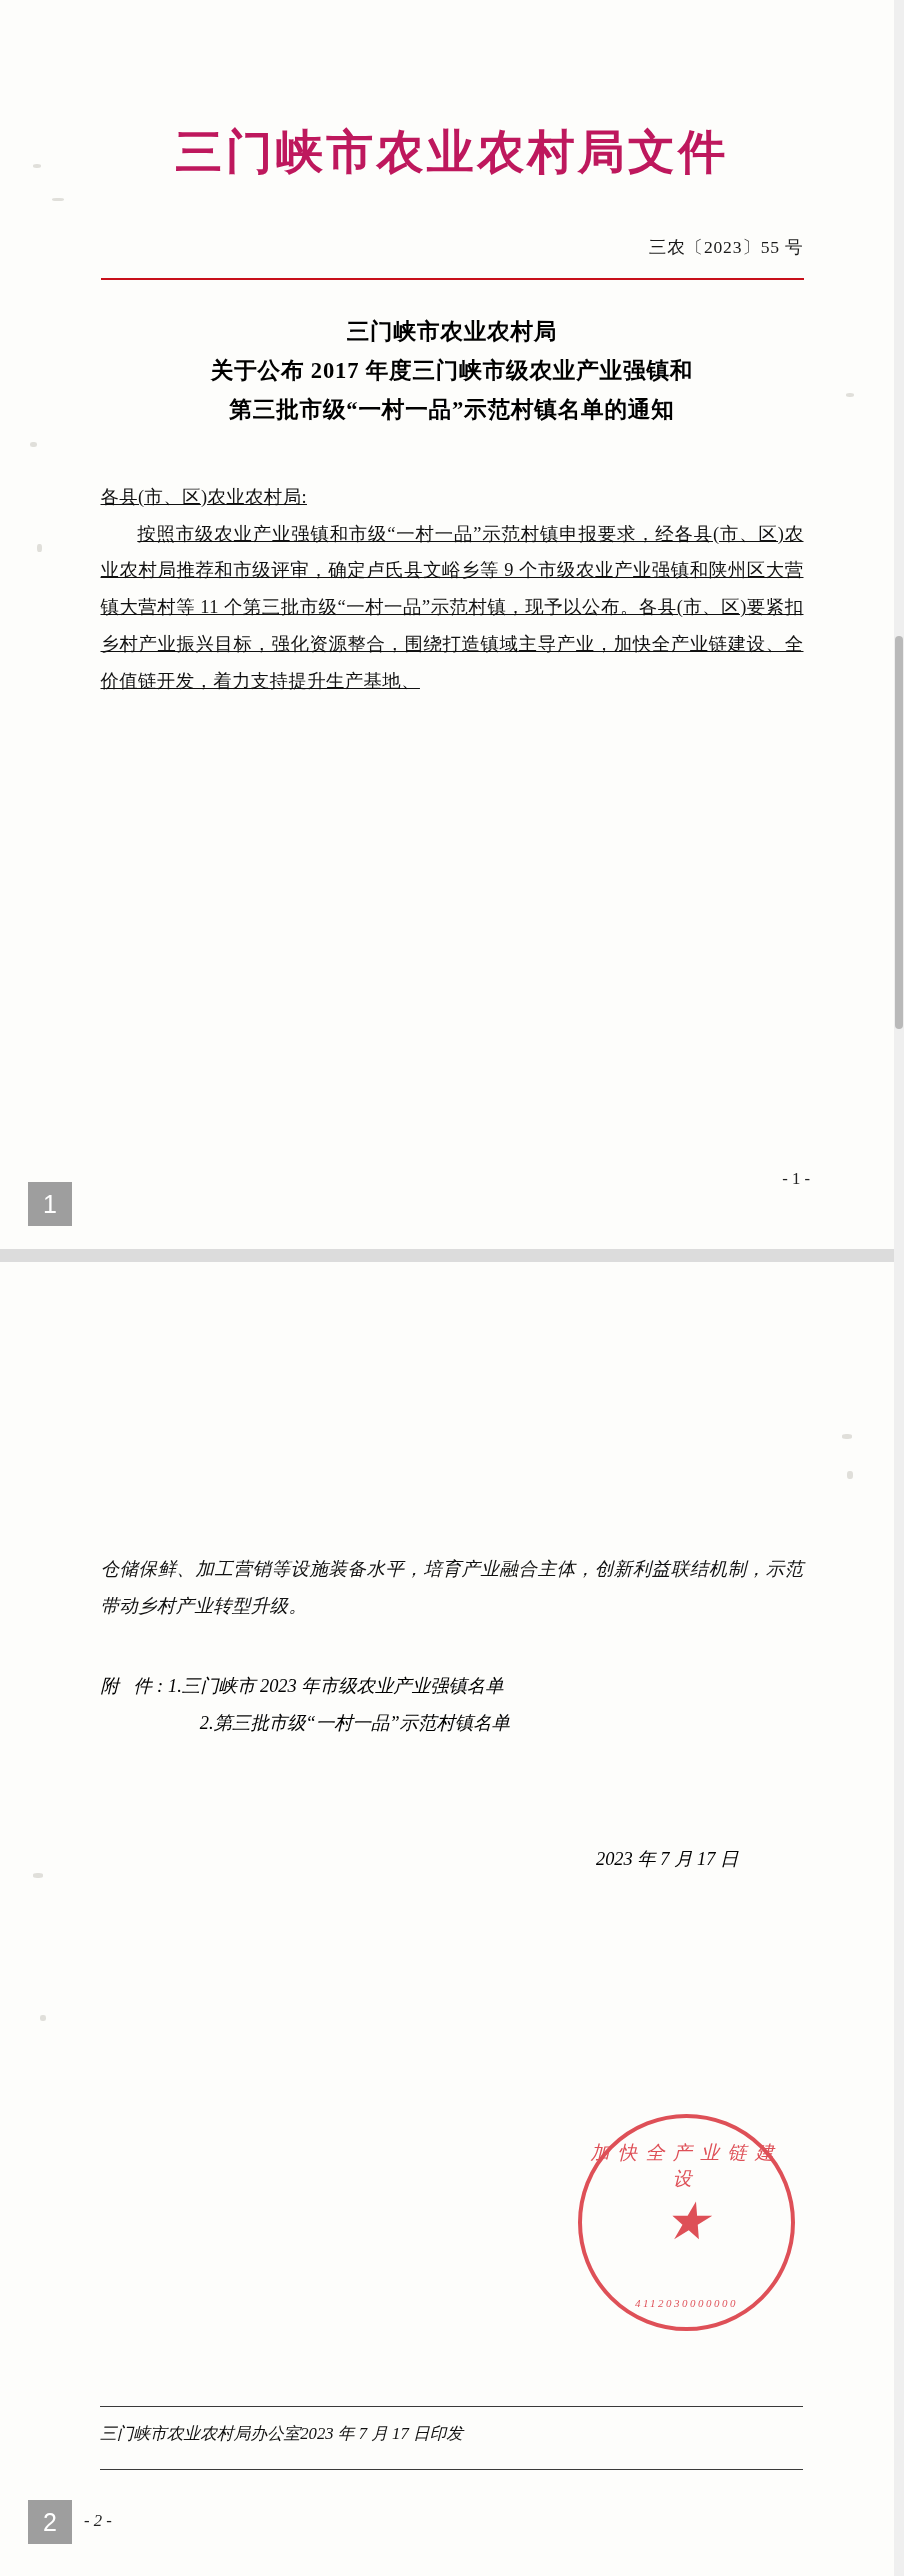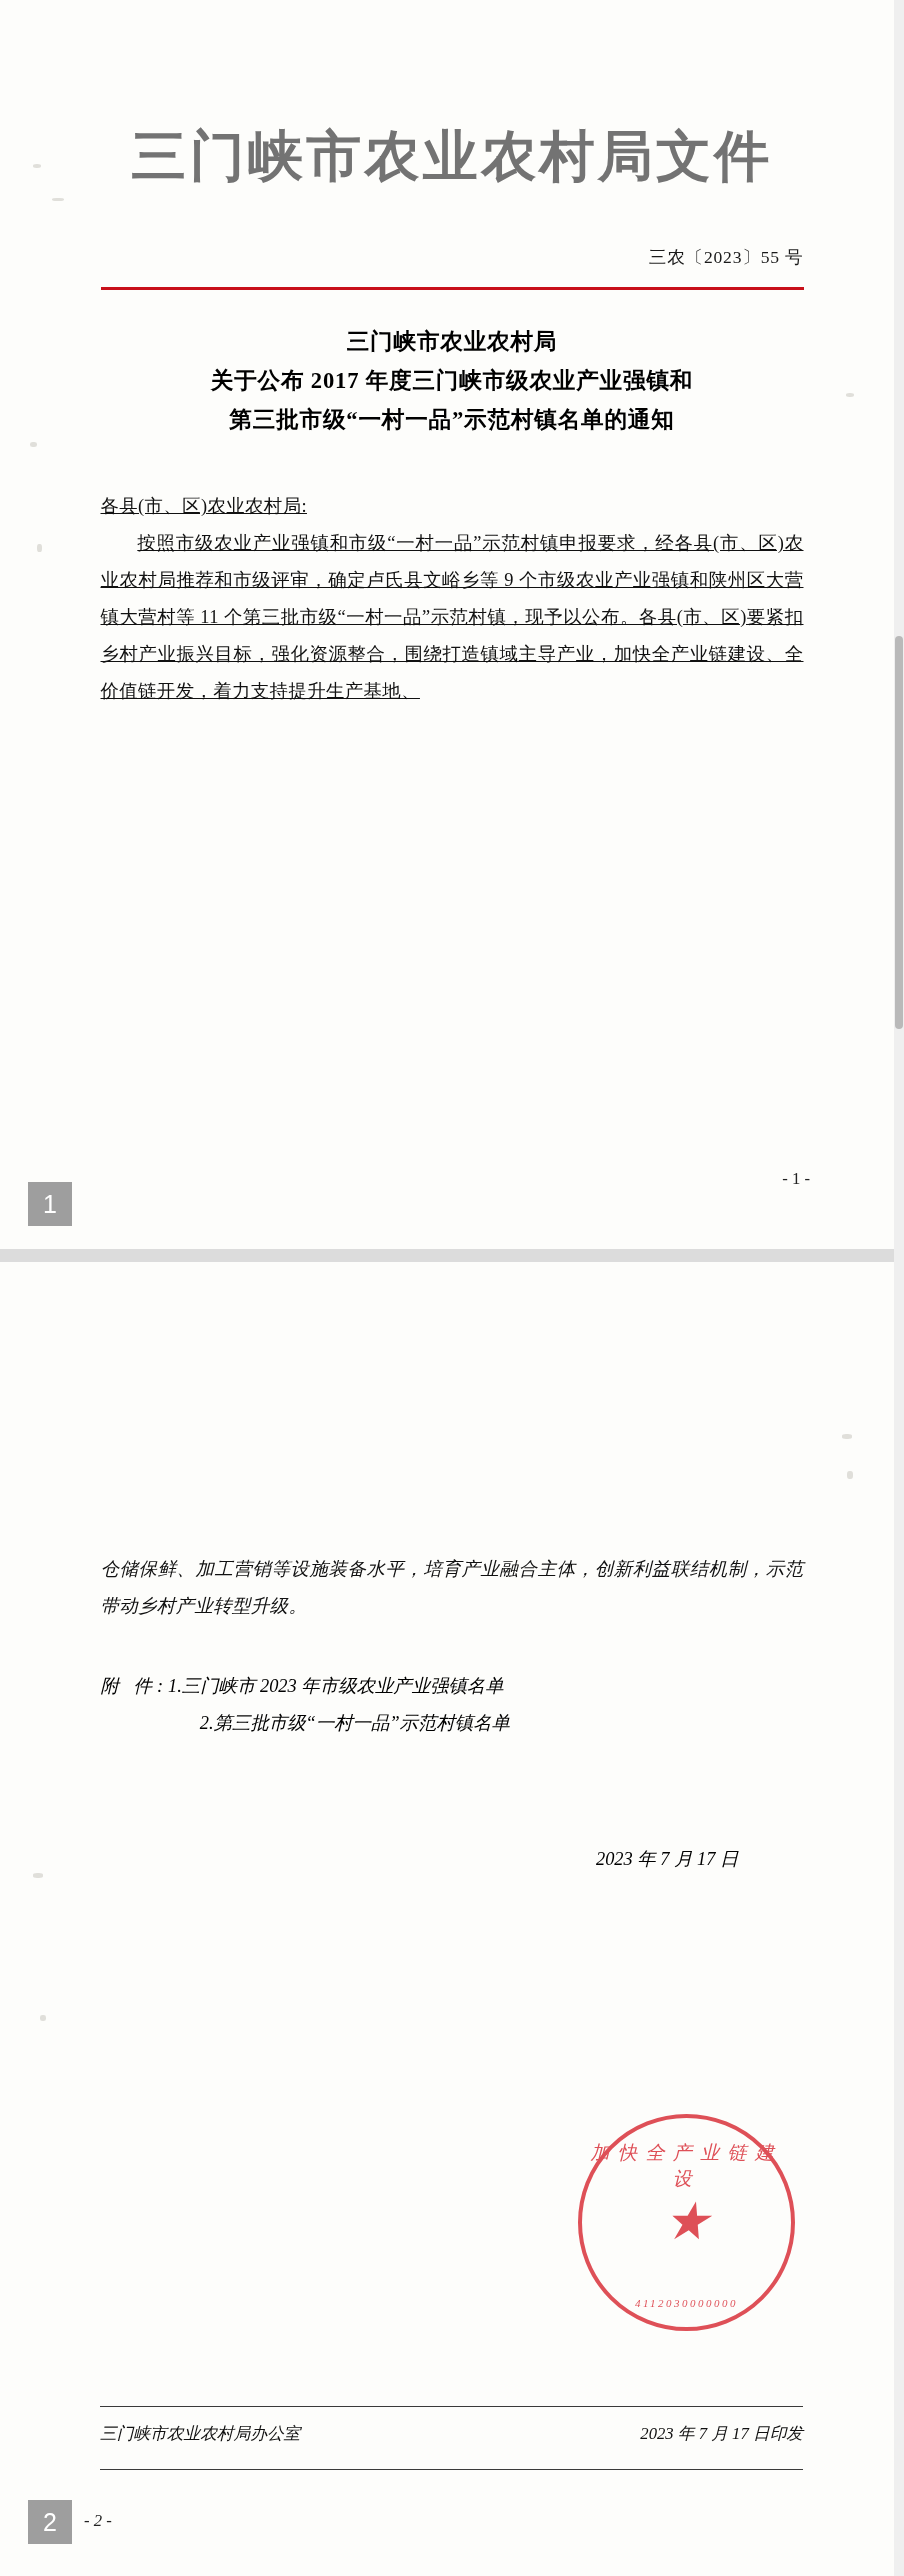--- a/index.html
+++ b/index.html
@@ -49,24 +49,24 @@
     margin: 0 auto;
     position: relative;
   }
 
   
   .masthead {
     text-align: center;
     padding-top: 124px;
   }
   .masthead-title {
-    color: #737373;
+    color: #be185d;
     font-family: "Liberation Serif", "DejaVu Serif", serif;
     font-weight: bold;
-    font-size: 55px;
+    font-size: 47px;
     letter-spacing: 3.3px;
     line-height: 1.2;
     white-space: nowrap;
   }
   .doc-number {
     text-align: right;
     margin-top: 55px;
     font-size: 17.6px;
     letter-spacing: 0.8px;
     color: #1a1a1a;
@@ -178,21 +178,21 @@
     background: #3a3a3a;
   }
   #rule-top { top: 1144px; }
   #rule-bottom { top: 1207px; }
   .dist-row {
     position: absolute;
     left: 100px;
     width: 703px;
     top: 1160px;
     display: flex;
-    justify-content: space-between;
+    justify-content: flex-start;
     font-size: 16.7px;
     color: #111;
   }
   #p2num {
     position: absolute;
     left: 84px;
     top: 1249px;
     font-size: 16.7px;
     color: #222;
   }

